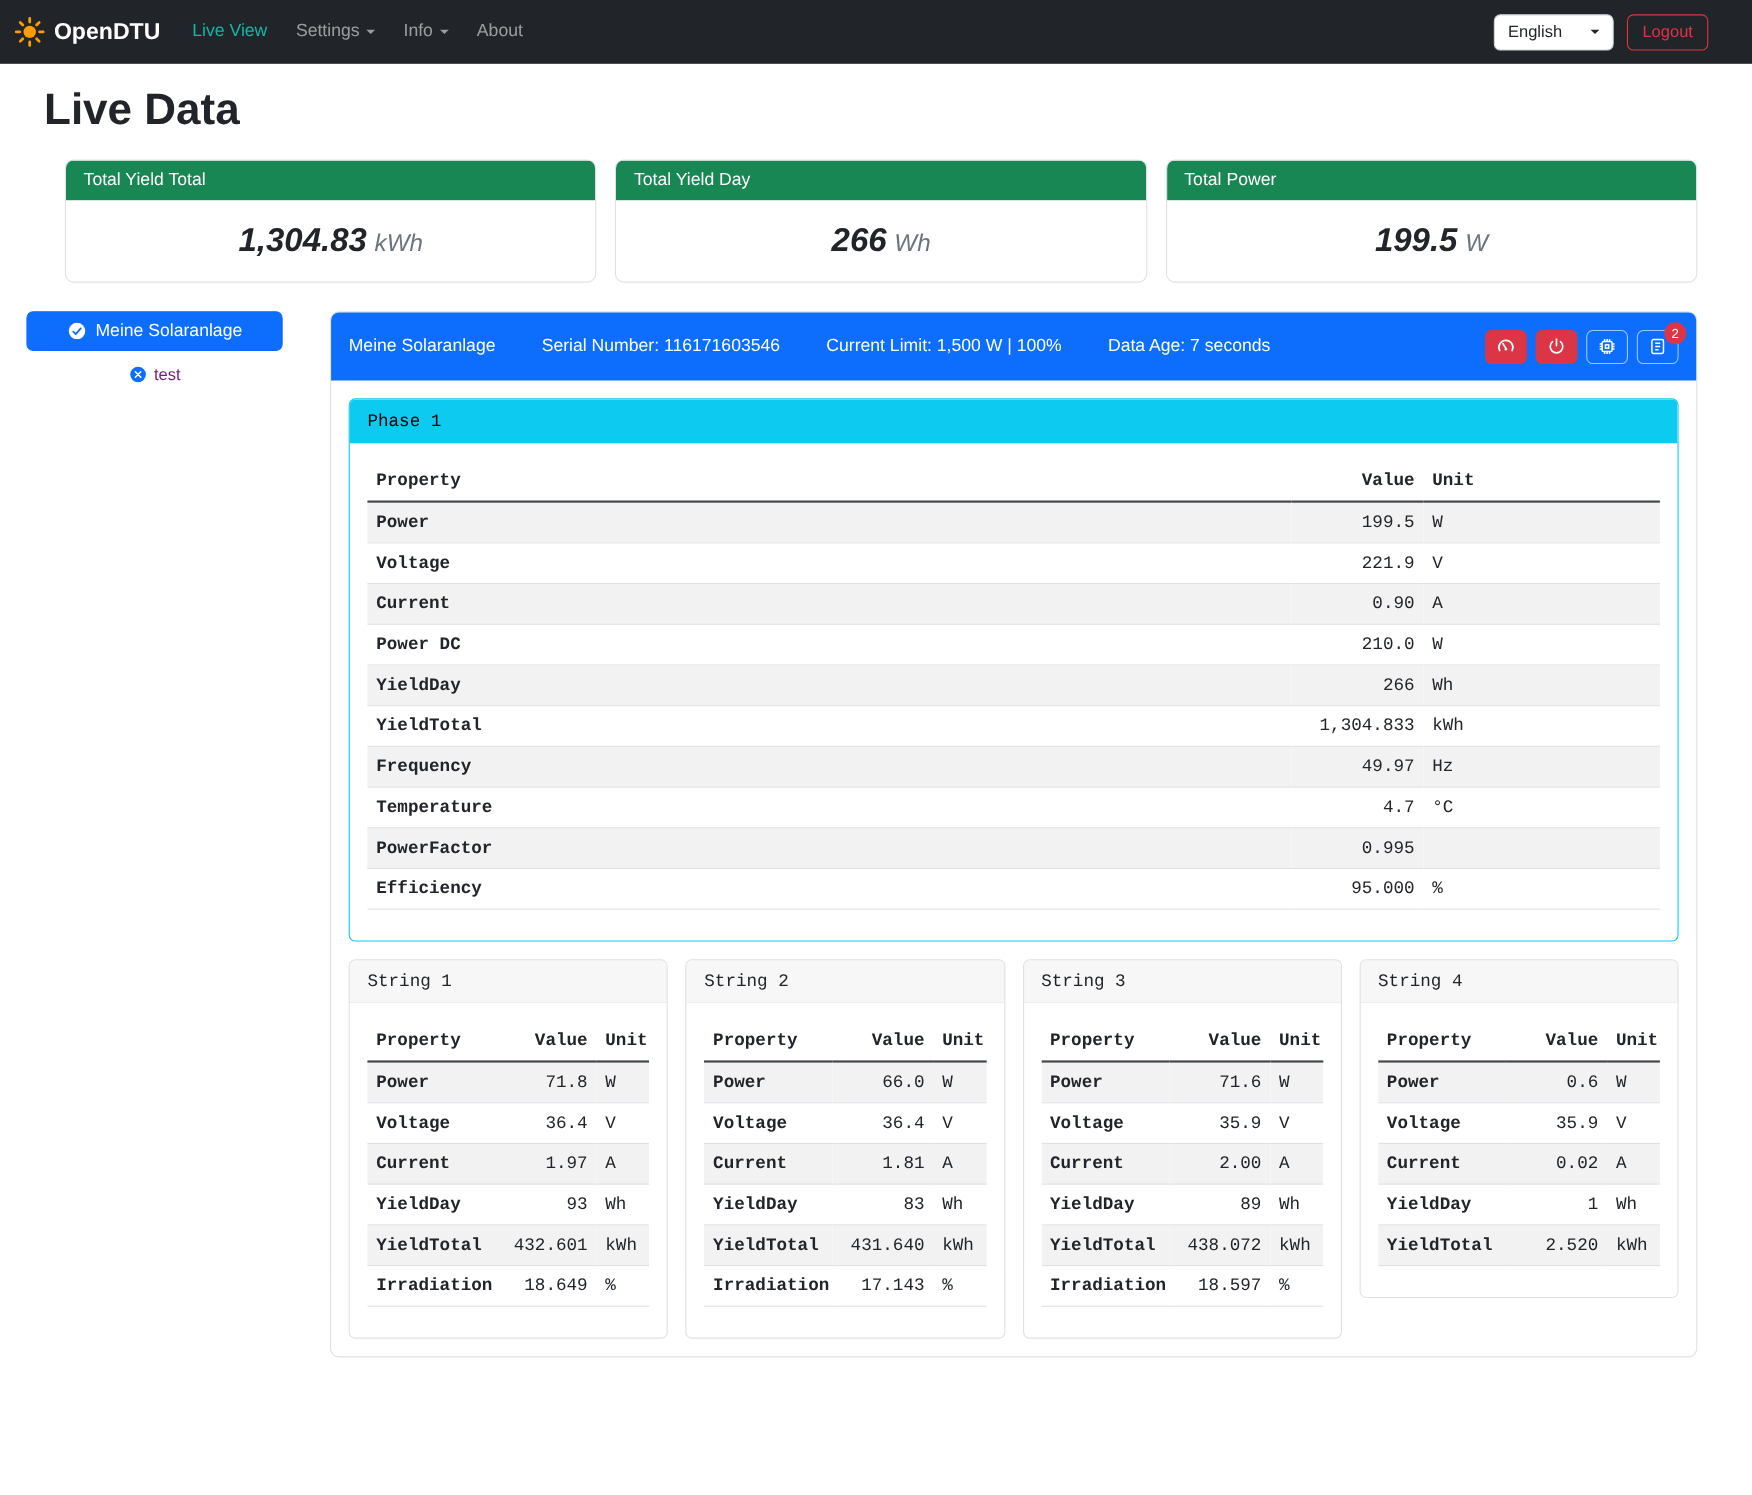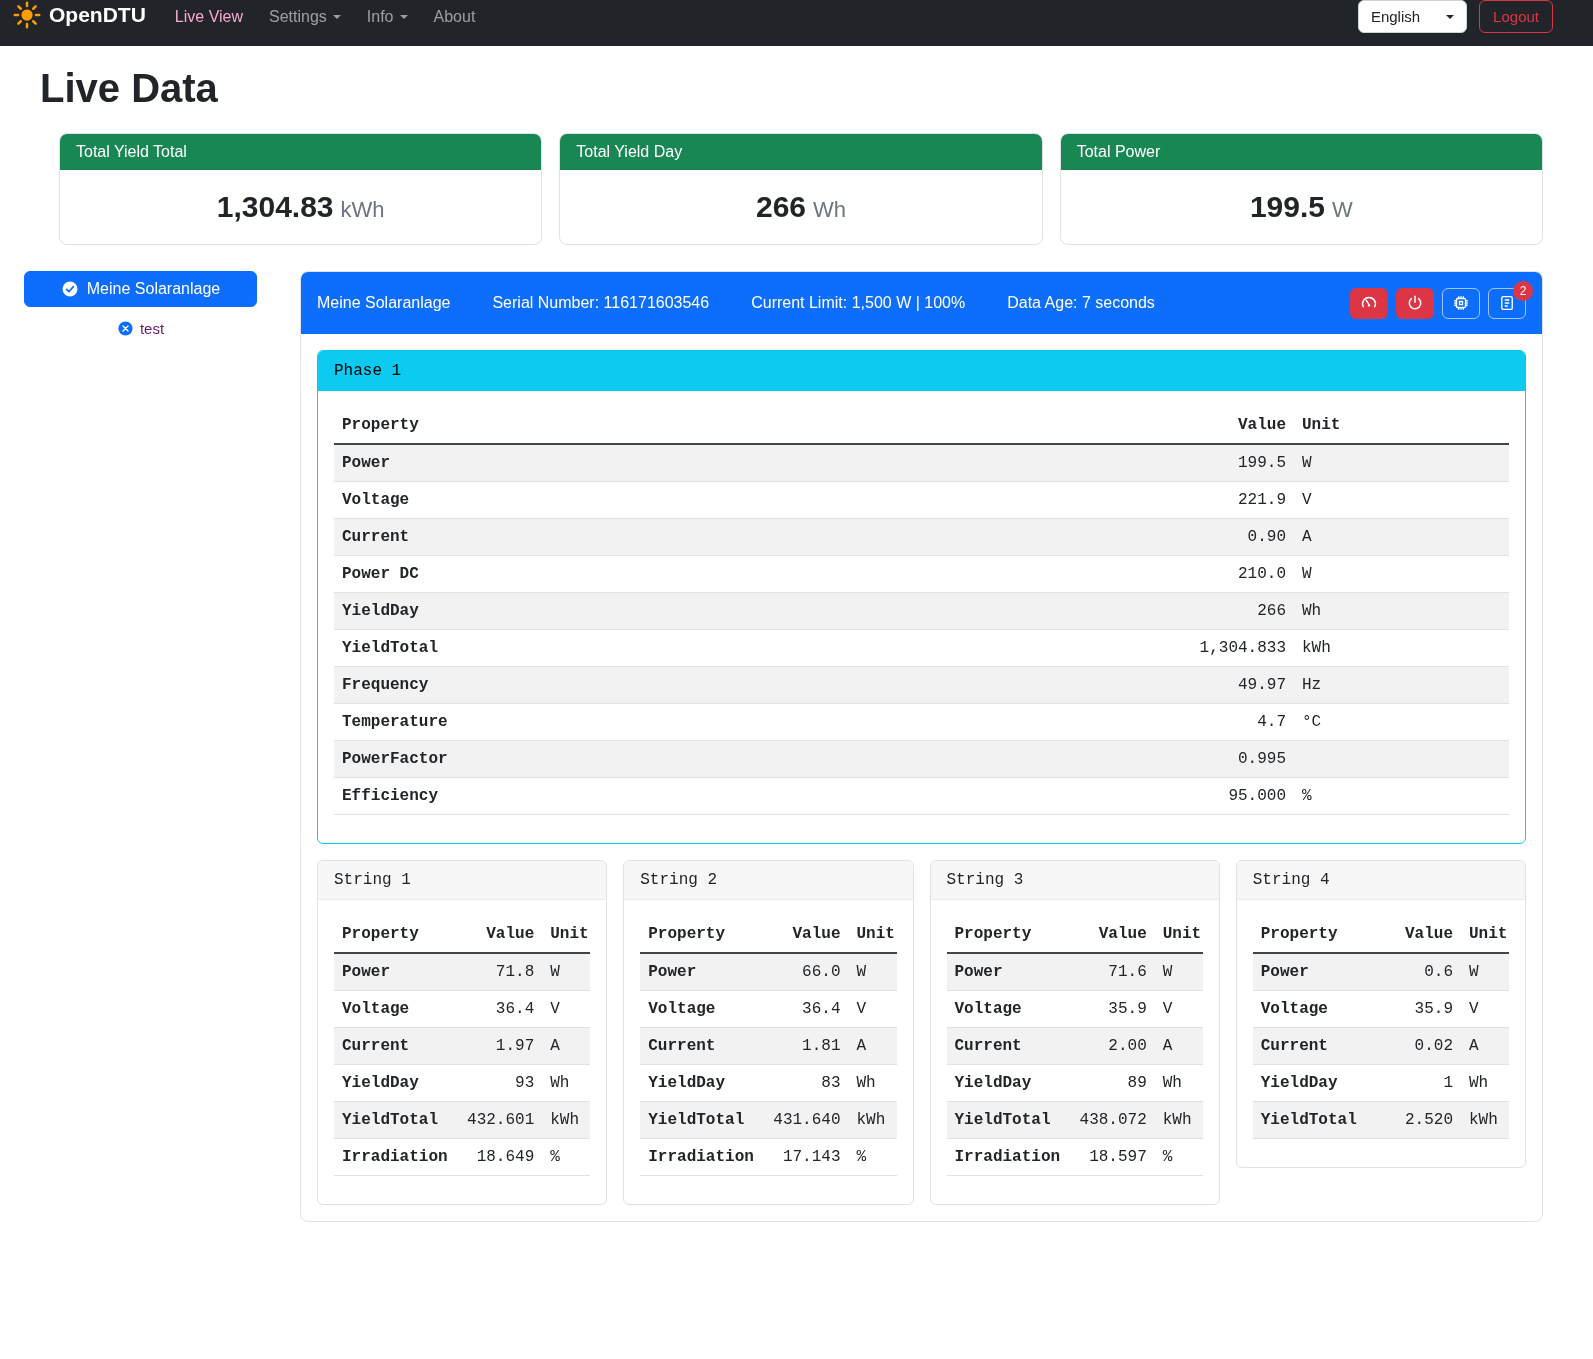--- a/index.html
+++ b/index.html
@@ -5,36 +5,36 @@
   * { box-sizing: border-box; }
   html,body { margin:0; padding:0; }
   body {
     width:1593px;
     font-family:"Liberation Sans","DejaVu Sans",sans-serif;
     color:#212529;
     background:#fff;
     font-size:16px;
   }
   
-  .navbar { display:flex; align-items:flex-start; background:#212529; height:46px; padding:0 40px 0 12px; }
+  .navbar { display:flex; align-items:center; background:#212529; height:58px; padding:0 40px 0 12px; }
   .brand { display:flex; align-items:center; gap:7px; color:#fff; font-size:21px; font-weight:600; margin-right:16px; cursor:pointer; }
   .nav-links { display:flex; align-items:center; }
   .nav-link { color:rgba(255,255,255,.55); padding:8px 13px; font-size:16px; cursor:pointer; display:flex; align-items:center; }
-  .nav-link.active { color:#f9a8d4; }
+  .nav-link.active { color:#14b8a6; }
   .caret { display:inline-block; margin-left:6px; border-top:4px solid currentColor; border-right:4px solid transparent; border-left:4px solid transparent; }
   .nav-right { margin-left:auto; display:flex; gap:12px; align-items:center; }
   .lang-select { background:#fff; color:#212529; border:1px solid #ced4da; border-radius:6px; padding:7px 12px; font-size:15px; display:flex; align-items:center; gap:20px; cursor:pointer; }
   .logout-btn { background:transparent; border:1px solid #dc3545; color:#dc3545; border-radius:6px; padding:7px 13px; font-size:15px; cursor:pointer; font-family:inherit; }
   
   main { padding:0 50px 30px 24px; }
   h1.page-title { font-size:40px; font-weight:600; margin:20px 16px 22px; }
   .cards-row { display:flex; gap:17px; margin-bottom:26px;padding-left:35px; }
   .summary-card { flex:1 1 0; border:1px solid #dee2e6; border-radius:8px; background:#fff; overflow:hidden; }
   .summary-card .head { background:#198754; color:#fff; padding:9px 16px; font-size:16px; }
-  .summary-card .body { padding:20px 16px; text-align:center; font-size:30px; font-weight:600; color:#212529; }
+  .summary-card .body { padding:20px 16px; text-align:center; font-size:30px; font-weight:600; color:#212529;font-style:italic; }
   .summary-card .unit { color:#6c757d; font-size:22px; font-weight:400; margin-left:7px; }
   
   .content-row { display:flex; gap:43px; align-items:flex-start; }
   .sidebar { width:233px; flex:none; }
   .inverter-btn { width:100%; background:#0d6efd; border:1px solid #0d6efd; color:#fff; border-radius:6px; padding:8px 10px; font-size:16px; display:flex; align-items:center; justify-content:center; gap:8px; cursor:pointer; font-family:inherit; }
   .test-item { display:flex; align-items:center; justify-content:center; gap:6px; color:#701a75; margin-top:13px; font-size:15px; cursor:pointer; }
   
   .inverter-card { flex:1 1 auto; border:1px solid #dee2e6; border-radius:8px; background:#fff; }
   .inv-header { background:#0d6efd; color:#fff; padding:0 16px; height:62px; display:flex; align-items:center; border-radius:7px 7px 0 0; font-size:16px; }
   .inv-header .meta { margin-right:42px; white-space:nowrap; }

